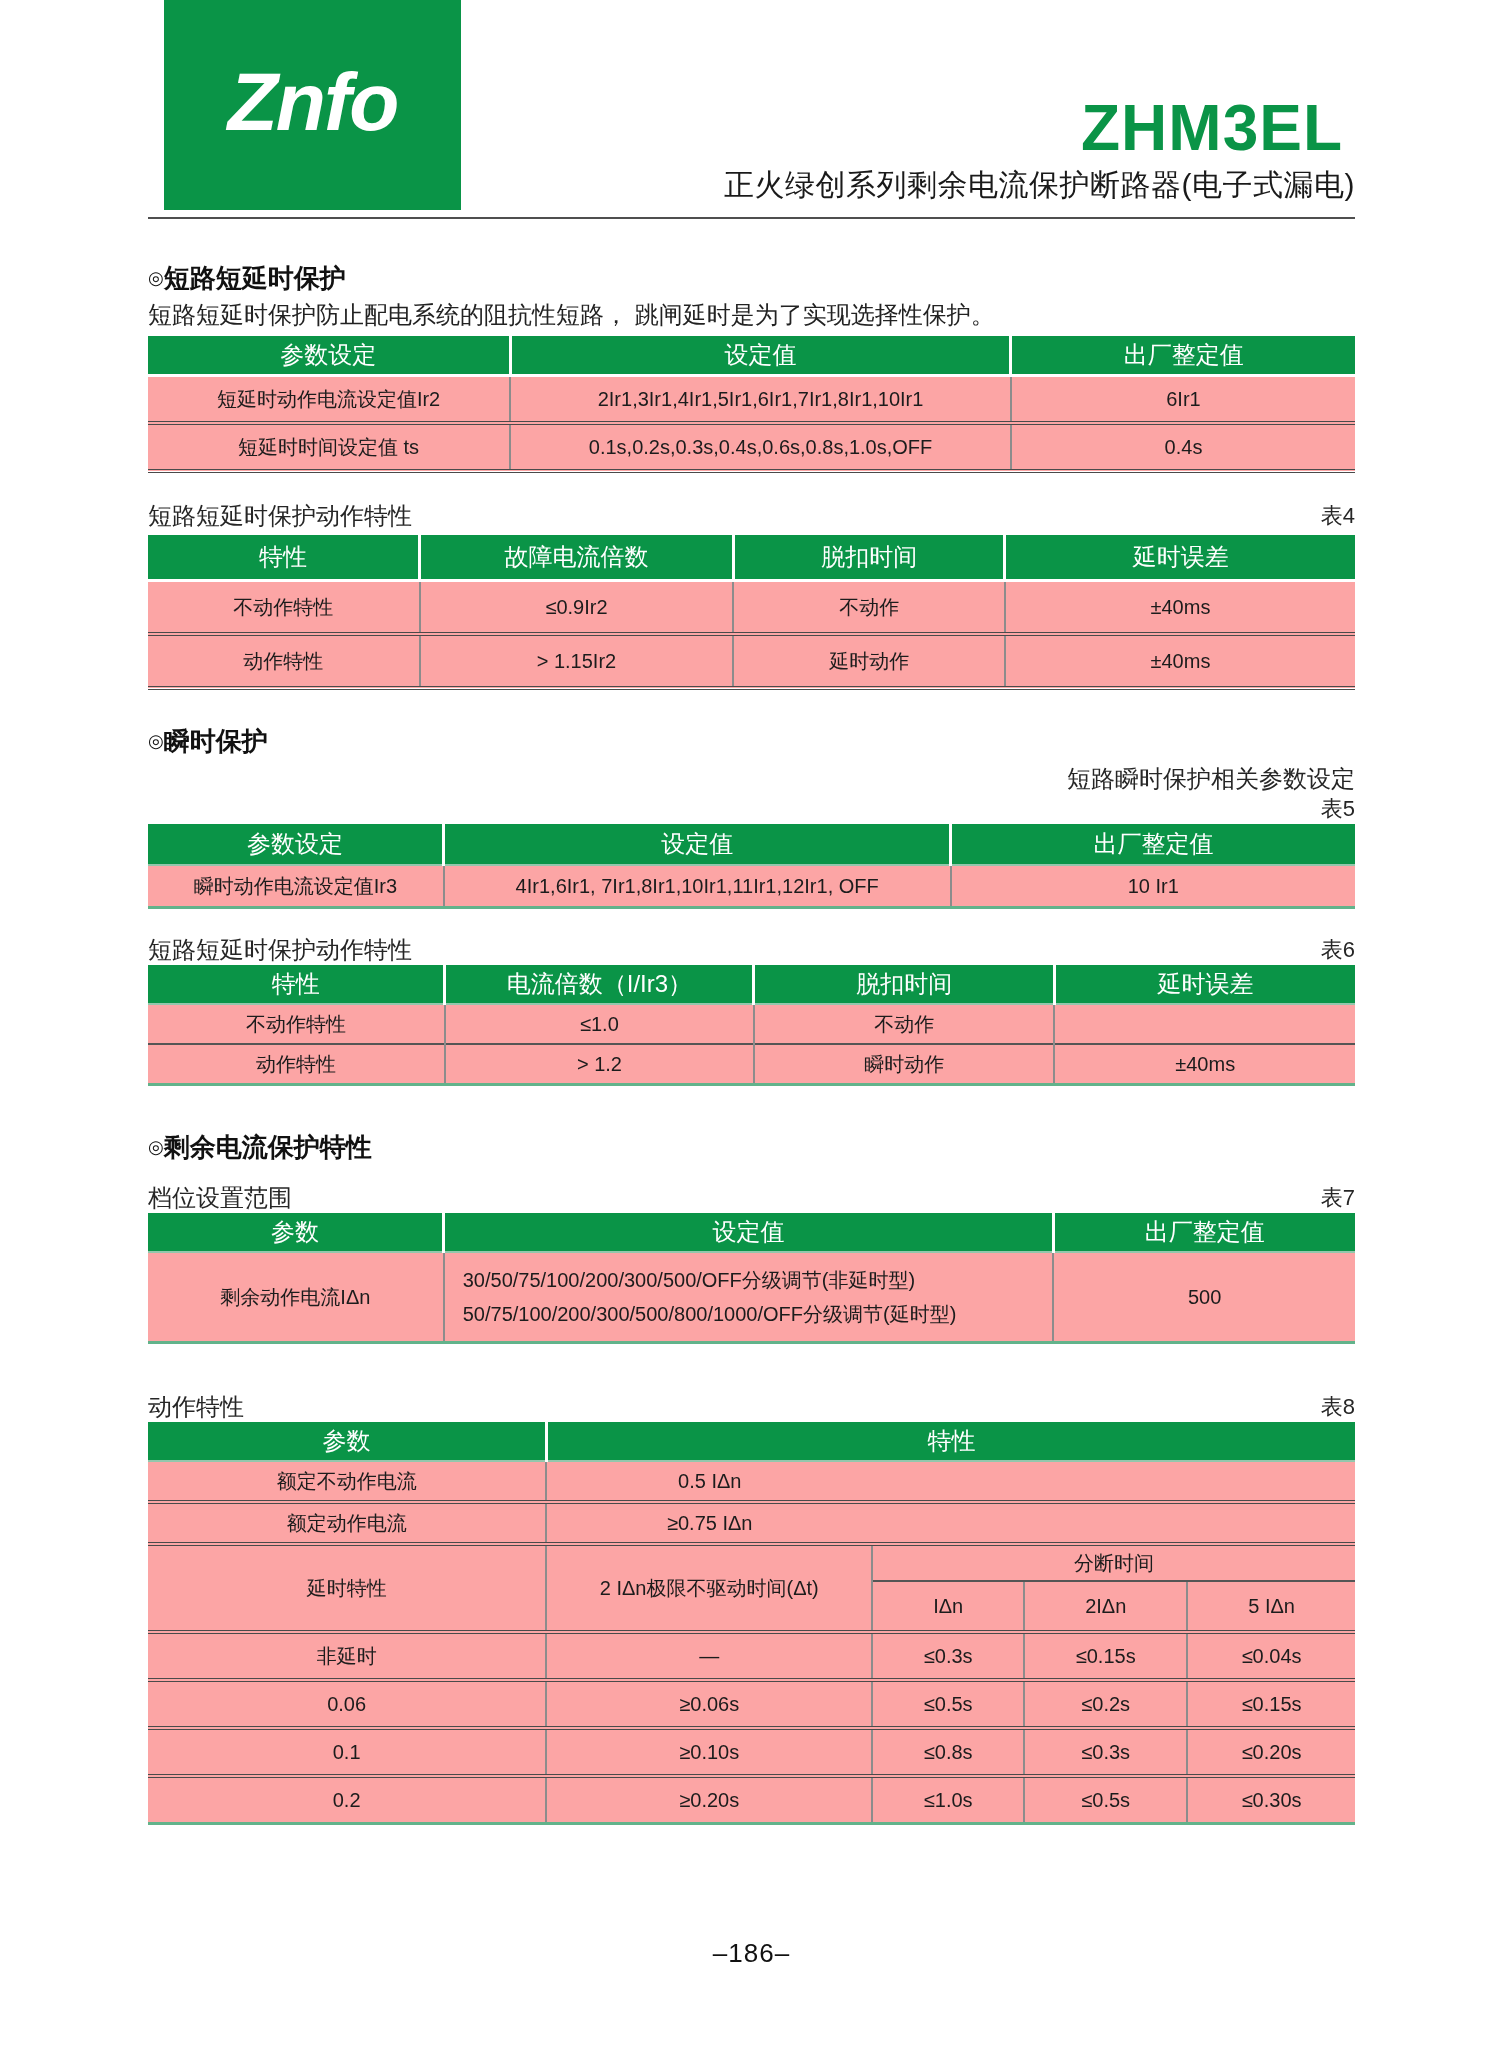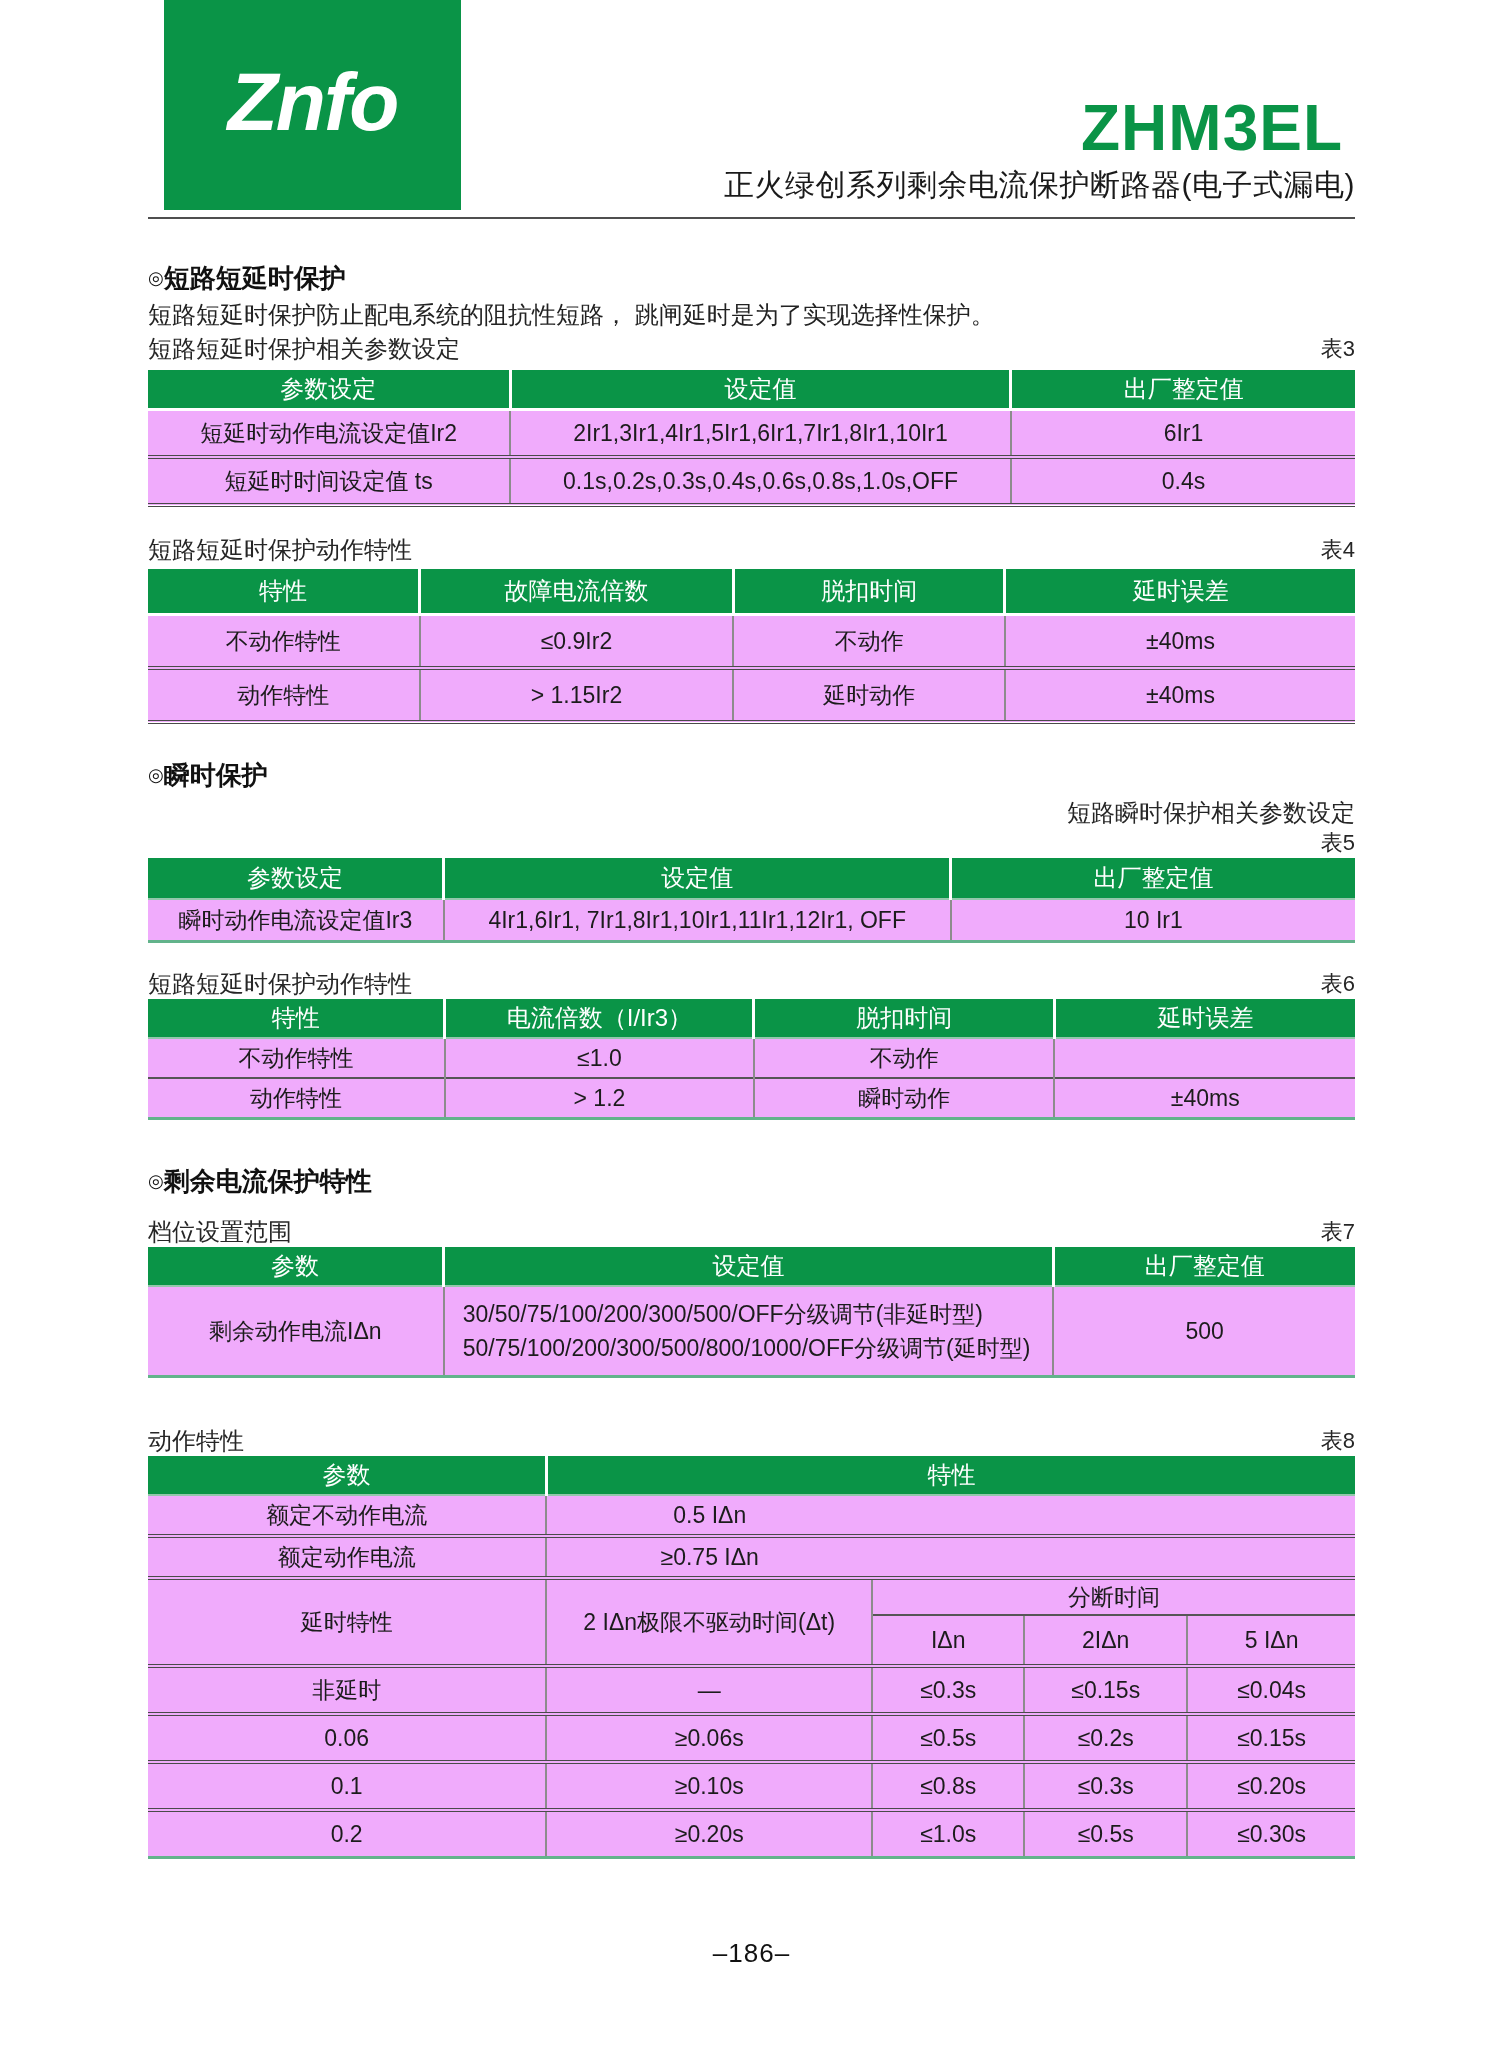--- a/index.html
+++ b/index.html
@@ -18,21 +18,21 @@
   
   .content{position:absolute;left:148px;top:250px;width:1207px;}
   .section-title{font-size:26px;font-weight:bold;line-height:30px;color:#111;}
   .section-title .bullet{font-size:18px;vertical-align:3px;font-weight:normal;}
   .intro{font-size:24px;line-height:30px;color:#222;}
   .caption-row{display:flex;justify-content:space-between;align-items:flex-end;font-size:24px;line-height:30px;color:#262626;}
   .caption-tag{font-size:22px;color:#262626;}
   
   table{border-collapse:collapse;width:100%;table-layout:fixed;}
   th{background:#0a9447;color:#ffffff;font-weight:normal;font-size:24px;padding:0;}
-  td{font-size:23px;color:#1c1c1c;text-align:center;vertical-align:middle;padding:0 6px;background:#f0abfc;}
+  td{font-size:20px;color:#1c1c1c;text-align:center;vertical-align:middle;padding:0 6px;background:#fca5a5;}
   th + th{border-left:3px solid #ffffff;}
   .bl{border-left:2px solid #8c8c8c;}
   .noline{border-left:none !important;}
   
   .hdr-white th{border-bottom:3px solid #ffffff;}
   .hdr-green th{border-bottom:2px solid #93c7ac;}
   
   .sep-double tbody tr + tr td{border-top:4px double #4a4a4a;}
   .sep-single tbody tr + tr td{border-top:2px solid #555555;}
   
@@ -70,24 +70,20 @@
   </div>
   <div class="header-rule"></div>
 
   <div class="content">
 
     <div class="section-title" style="margin-top:13px;">
       <span class="bullet">◎</span><span>短路短延时保护</span>
     </div>
     <div class="intro" style="margin-top:7px;">短路短延时保护防止配电系统的阻抗性短路， 跳闸延时是为了实现选择性保护。</div>
 
-    <div class="caption-row" style="margin-top:4px;">
-      <span>短路短延时保护相关参数设定</span>
-      <span class="caption-tag">表3</span>
-    </div>
     <table class="t3 hdr-white sep-double bot-double" style="margin-top:6px;">
       <colgroup>
           <col style="width:30%">
           <col style="width:41.5%">
           <col style="width:28.5%">
         </colgroup>
       <thead>
           <tr>
         <th>参数设定</th>
         <th>设定值</th>

